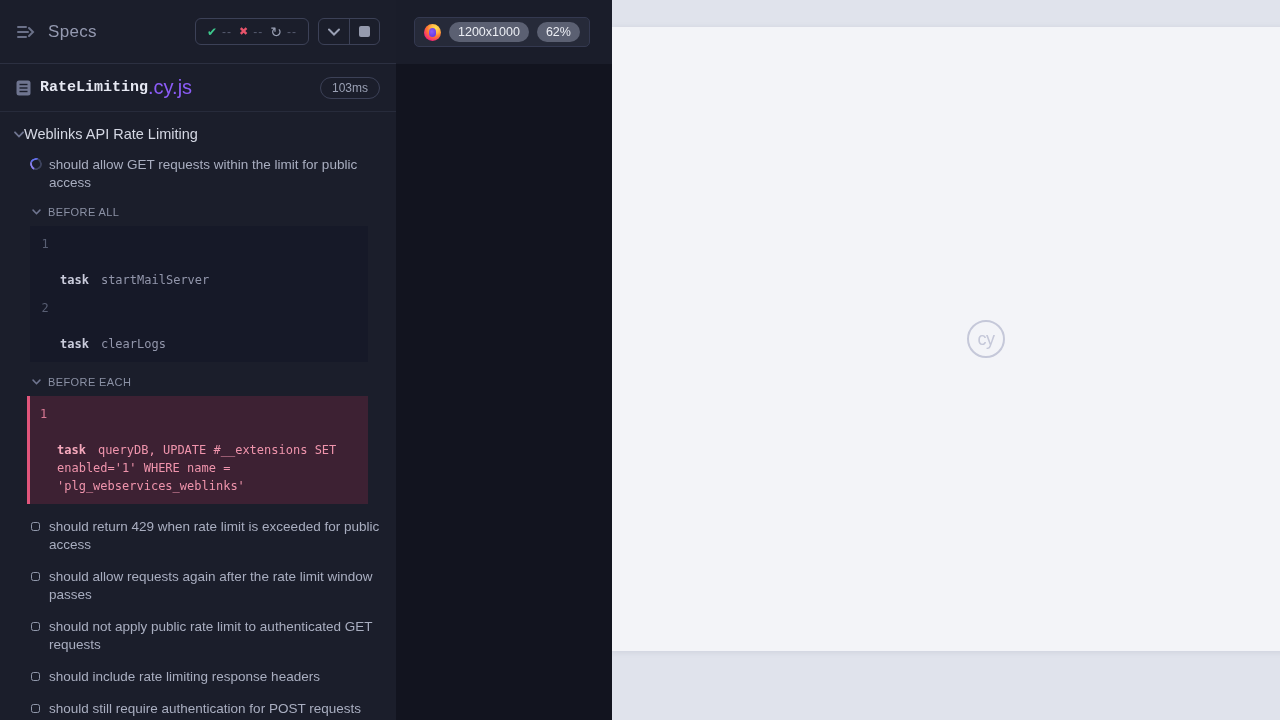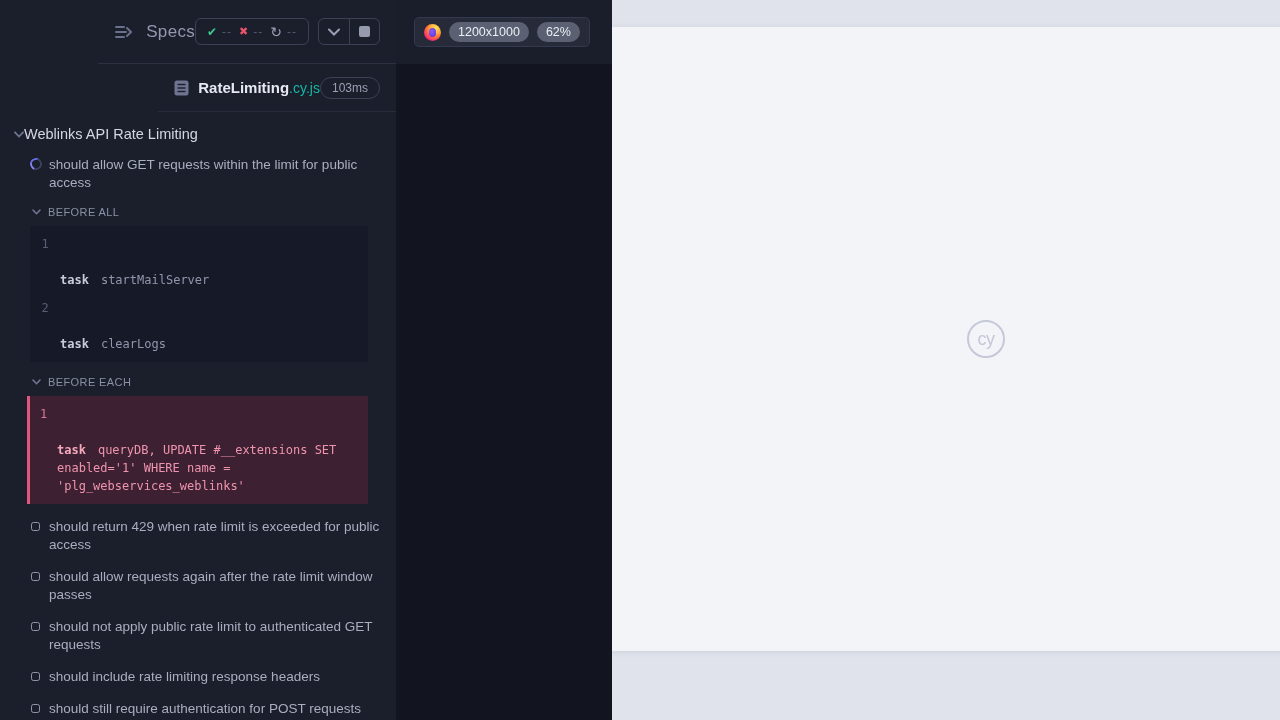--- a/index.html
+++ b/index.html
@@ -1,42 +1,42 @@
 <!DOCTYPE html>
 <html><head>
 <meta charset="utf-8">
 <style>
   * { margin:0; padding:0; box-sizing:border-box; }
   html,body { width:1280px; height:720px; overflow:hidden; }
   body { font-family:"Liberation Sans", sans-serif; background:#12141f; }
   .app { display:flex; width:1280px; height:720px; }
 
   
-  .sidebar { width:396px; height:720px; background:#1b1e2b; display:flex; flex-direction:column; flex-shrink:0;align-items:flex-end; }
+  .sidebar { width:396px; height:720px; background:#1b1e2b; display:flex; flex-direction:column; flex-shrink:0; }
   .sidebar-header { height:64px; display:flex; align-items:center; padding:0 16px; border-bottom:1px solid #2c3041; flex-shrink:0; }
   .menu-icon { width:20px; height:16px; margin-right:12px; cursor:pointer; }
   .menu-icon svg { display:block; }
   .specs-title { font-size:17px; color:#9499b0; letter-spacing:.3px; }
   .header-right { margin-left:auto; display:flex; align-items:center; gap:9px; }
   .stat-box { display:flex; align-items:center; gap:7px; border:1px solid #3c4157; border-radius:6px; height:27px; padding:0 11px; }
   .stat { display:flex; align-items:center; gap:5px; font-size:12px; }
   .stat .glyph { font-size:12px; line-height:1; }
   .glyph.pass { color:#3dc98d; }
   .glyph.fail { color:#e8546b; font-size:11px; }
   .glyph.restart { color:#9aa0b4; font-size:14px; }
   .stat .count { color:#565b70; font-size:12px; letter-spacing:1px; }
   .ctrl-box { display:flex; border:1px solid #3c4157; border-radius:6px; height:27px; overflow:hidden; }
   .ctrl-btn { width:30px; display:flex; align-items:center; justify-content:center; cursor:pointer; }
   .ctrl-btn + .ctrl-btn { border-left:1px solid #3c4157; }
   .stop-square { width:11px; height:11px; background:#959aad; border-radius:2px; }
 
   .spec-row { height:48px; display:flex; align-items:center; padding:0 16px; border-bottom:1px solid #272b3b; flex-shrink:0; }
   .file-icon { margin-right:9px; display:flex; }
-  .spec-name { font-size:15px; font-weight:bold; color:#e6e8f2; }
-  .spec-ext { font-size:14px; color:#14b8a6; }
+  .spec-name { font-size:15px; font-weight:bold; color:#e6e8f2;font-family:Liberation Mono, monospace; }
+  .spec-ext { font-size:20px; color:#8b5cf6; }
   .spec-duration { margin-left:auto; font-size:12px; color:#9aa0b4; border:1px solid #3c4157; border-radius:12px; padding:3px 11px; }
 
   .tree { padding:14px 14px 0 14px; }
   .suite-row { display:flex; align-items:center; margin-bottom:14px; cursor:pointer; }
   .suite-title { font-size:14.5px; color:#d4d7e3; }
   .chev { flex-shrink:0; display:flex; }
 
   .test-row { display:flex; margin:0 0 14px 16px; cursor:pointer; }
   .test-title { font-size:13.5px; color:#a9aec0; line-height:18px; }
   .spinner { width:12px; height:12px; border-radius:50%; border:2px solid #3c425c; border-top-color:#6572ee; border-left-color:#8b82f2; transform:rotate(-25deg); margin:2px 7px 0 0; flex-shrink:0; }

